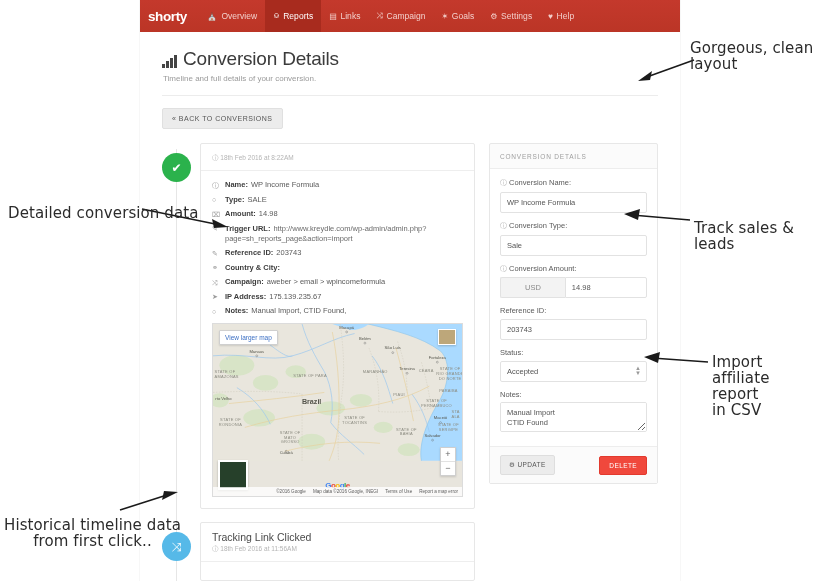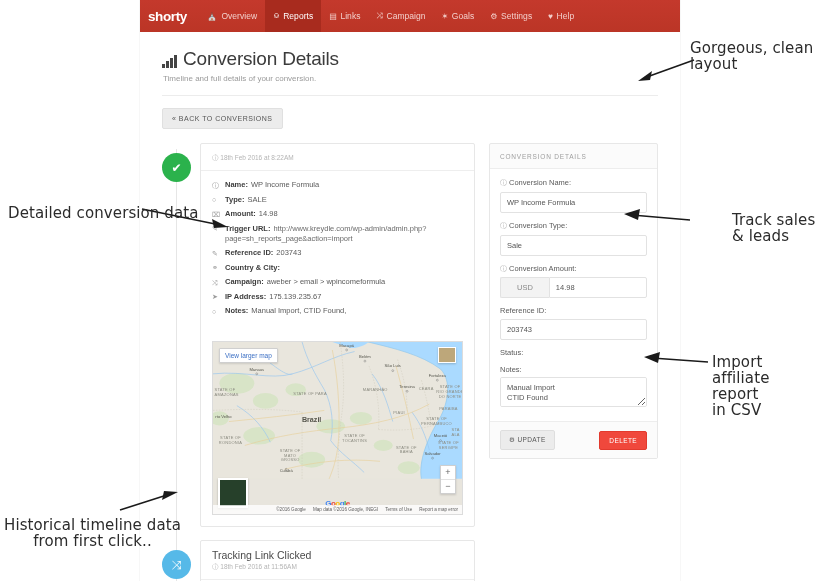--- a/index.html
+++ b/index.html
@@ -220,21 +220,21 @@
     padding-top: 0.5px;
   }
   .dl-key { font-weight: bold; color: #3d3d3d; margin-right: 3px; }
   .dl-val { color: #5a5a5a; word-break: break-word; }
   .dl-val.link { color: #6a6a6a; }
 
   
   .map-wrap {
     position: relative;
     height: 172px;
-    margin: 24px 0 2px 0;
+    margin: 6px 0 2px 0;
     border: 1px solid #dcdcdc;
     overflow: hidden;
     background: #e8e5dd;
   }
   .map-svg { position: absolute; inset: 0; }
   .map-viewlarger {
     position: absolute;
     left: 6px; top: 6px;
     background: #fff;
     border: 1px solid #cfcfcf;
@@ -358,21 +358,21 @@
   }
   .finput::placeholder { color: #bbb; }
   .input-group { display: flex; }
   .input-addon {
     font-size: 7.5px;
     color: #8a8a8a;
     background: #f3f3f3;
     border: 1px solid #e2e2e2;
     border-right: none;
     border-radius: 2px 0 0 2px;
-    padding: 5px 16px;
+    padding: 5px 24px;
   }
   .input-group .finput { border-radius: 0 2px 2px 0; }
   .fselect {
     width: 100%;
     box-sizing: border-box;
     border: 1px solid #e2e2e2;
     border-radius: 2px;
     font-size: 7.5px;
     color: #555;
     padding: 5px 6px;
@@ -717,20 +717,26 @@
             </div>
           </div>
 
           <div class="fgroup">
             <label class="flabel">Reference ID:</label>
             <input class="finput" type="text" value="203743" style="">
           </div>
 
           <div class="fgroup">
             <label class="flabel">Status:</label>
+            <div class="select-wrap">
+              <select class="fselect">
+                <option>Accepted</option>
+              </select>
+              <span class="caret">▲<br>▼</span>
+            </div>
           </div>
 
           <div class="fgroup" style="margin-bottom:0">
             <label class="flabel">Notes:</label>
             <textarea class="ftext" style="">Manual Import
 CTID Found</textarea>
           </div>
 
         </div>
         <div class="panel-foot">
@@ -748,21 +754,21 @@
   <path d="M58 2 L8 20" stroke="#1a1a1a" stroke-width="1.6" fill="none"></path>
   <path d="M2 23 L16 13 L14 22 Z" fill="#1a1a1a"></path>
 </svg>
 
 <div class="annotation" style="left:8px; top:205px;">Detailed conversion data</div>
 <svg class="arrow-svg" style="left:140px; top:205px;" width="90" height="26">
   <path d="M2 4 L80 20" stroke="#1a1a1a" stroke-width="1.6" fill="none"></path>
   <path d="M88 22 L72 14 L74 23 Z" fill="#1a1a1a"></path>
 </svg>
 
-<div class="annotation" style="left:694px; top:212px;margin-left:38px;">Track sales &amp; leads</div>
+<div class="annotation" style="left:694px; top:220px;">Track sales &amp; leads</div>
 <svg class="arrow-svg" style="left:620px; top:206px;" width="72" height="20">
   <path d="M70 14 L12 9" stroke="#1a1a1a" stroke-width="1.6" fill="none"></path>
   <path d="M4 8 L20 3 L18 14 Z" fill="#1a1a1a"></path>
 </svg>
 
 <div class="annotation" style="left:712px; top:354px;">Import affiliate report
 in CSV</div>
 <svg class="arrow-svg" style="left:640px; top:350px;" width="70" height="20">
   <path d="M68 12 L12 8" stroke="#1a1a1a" stroke-width="1.6" fill="none"></path>
   <path d="M4 7 L20 2 L18 13 Z" fill="#1a1a1a"></path>

